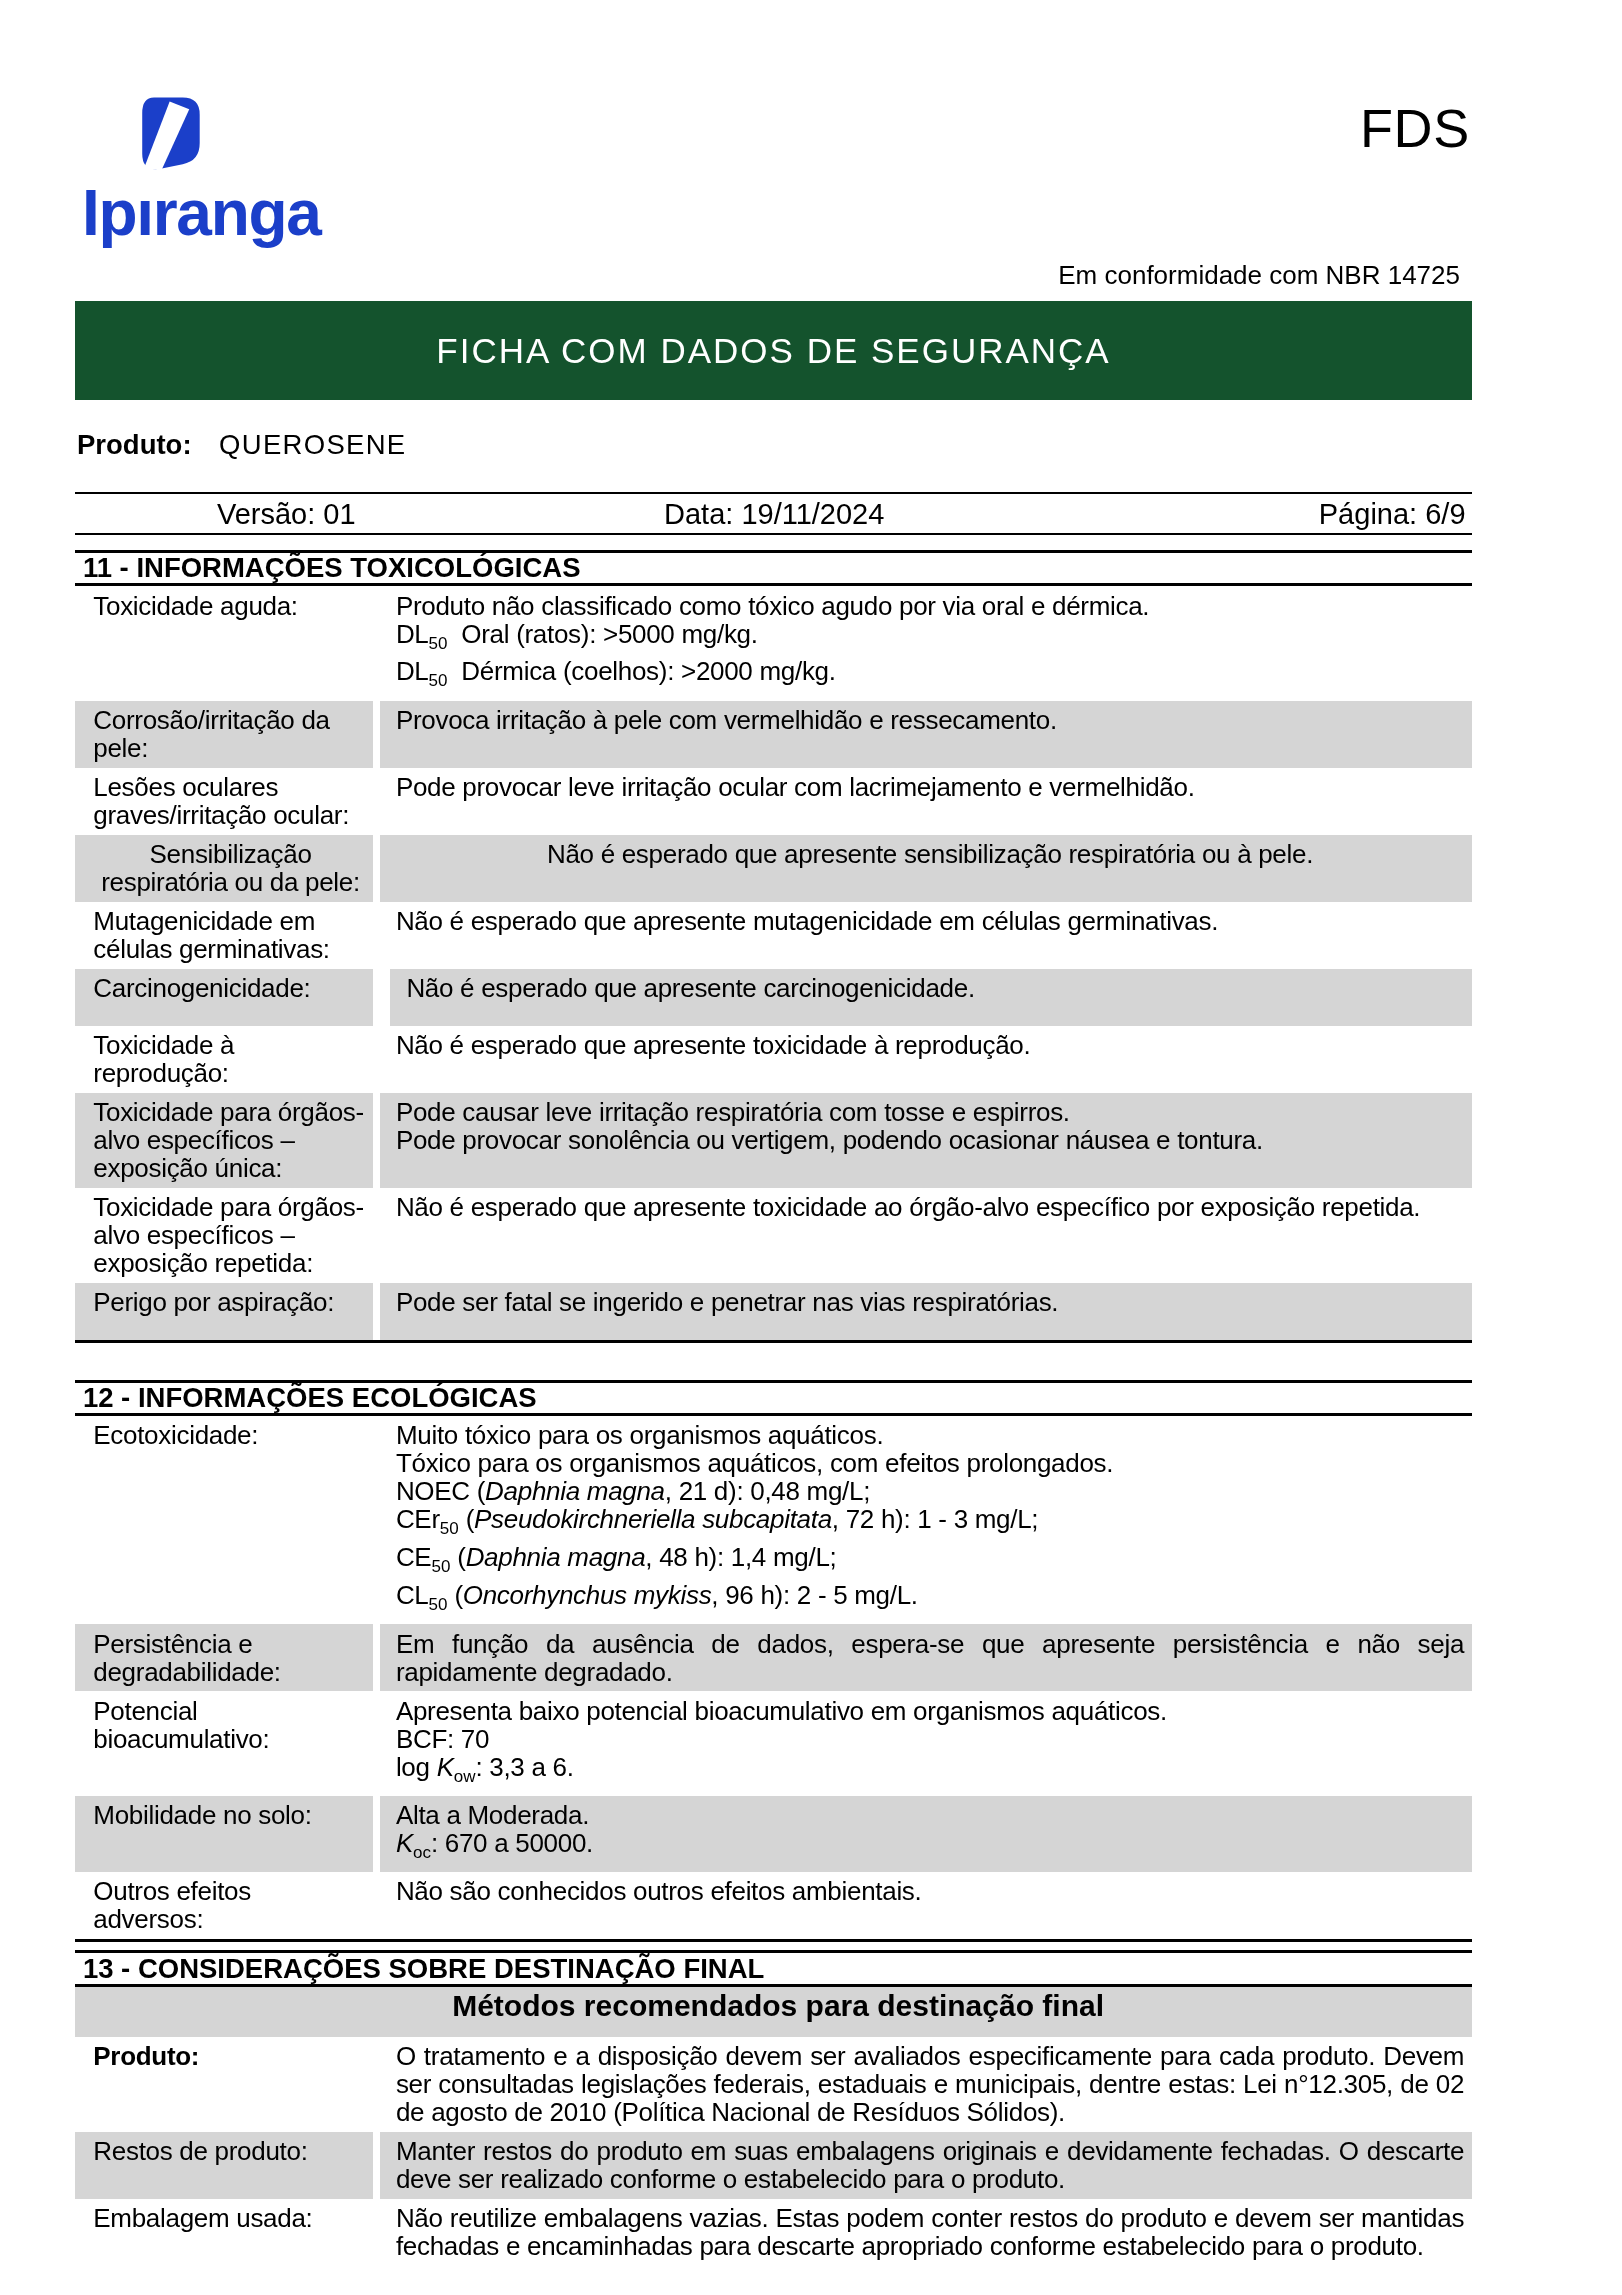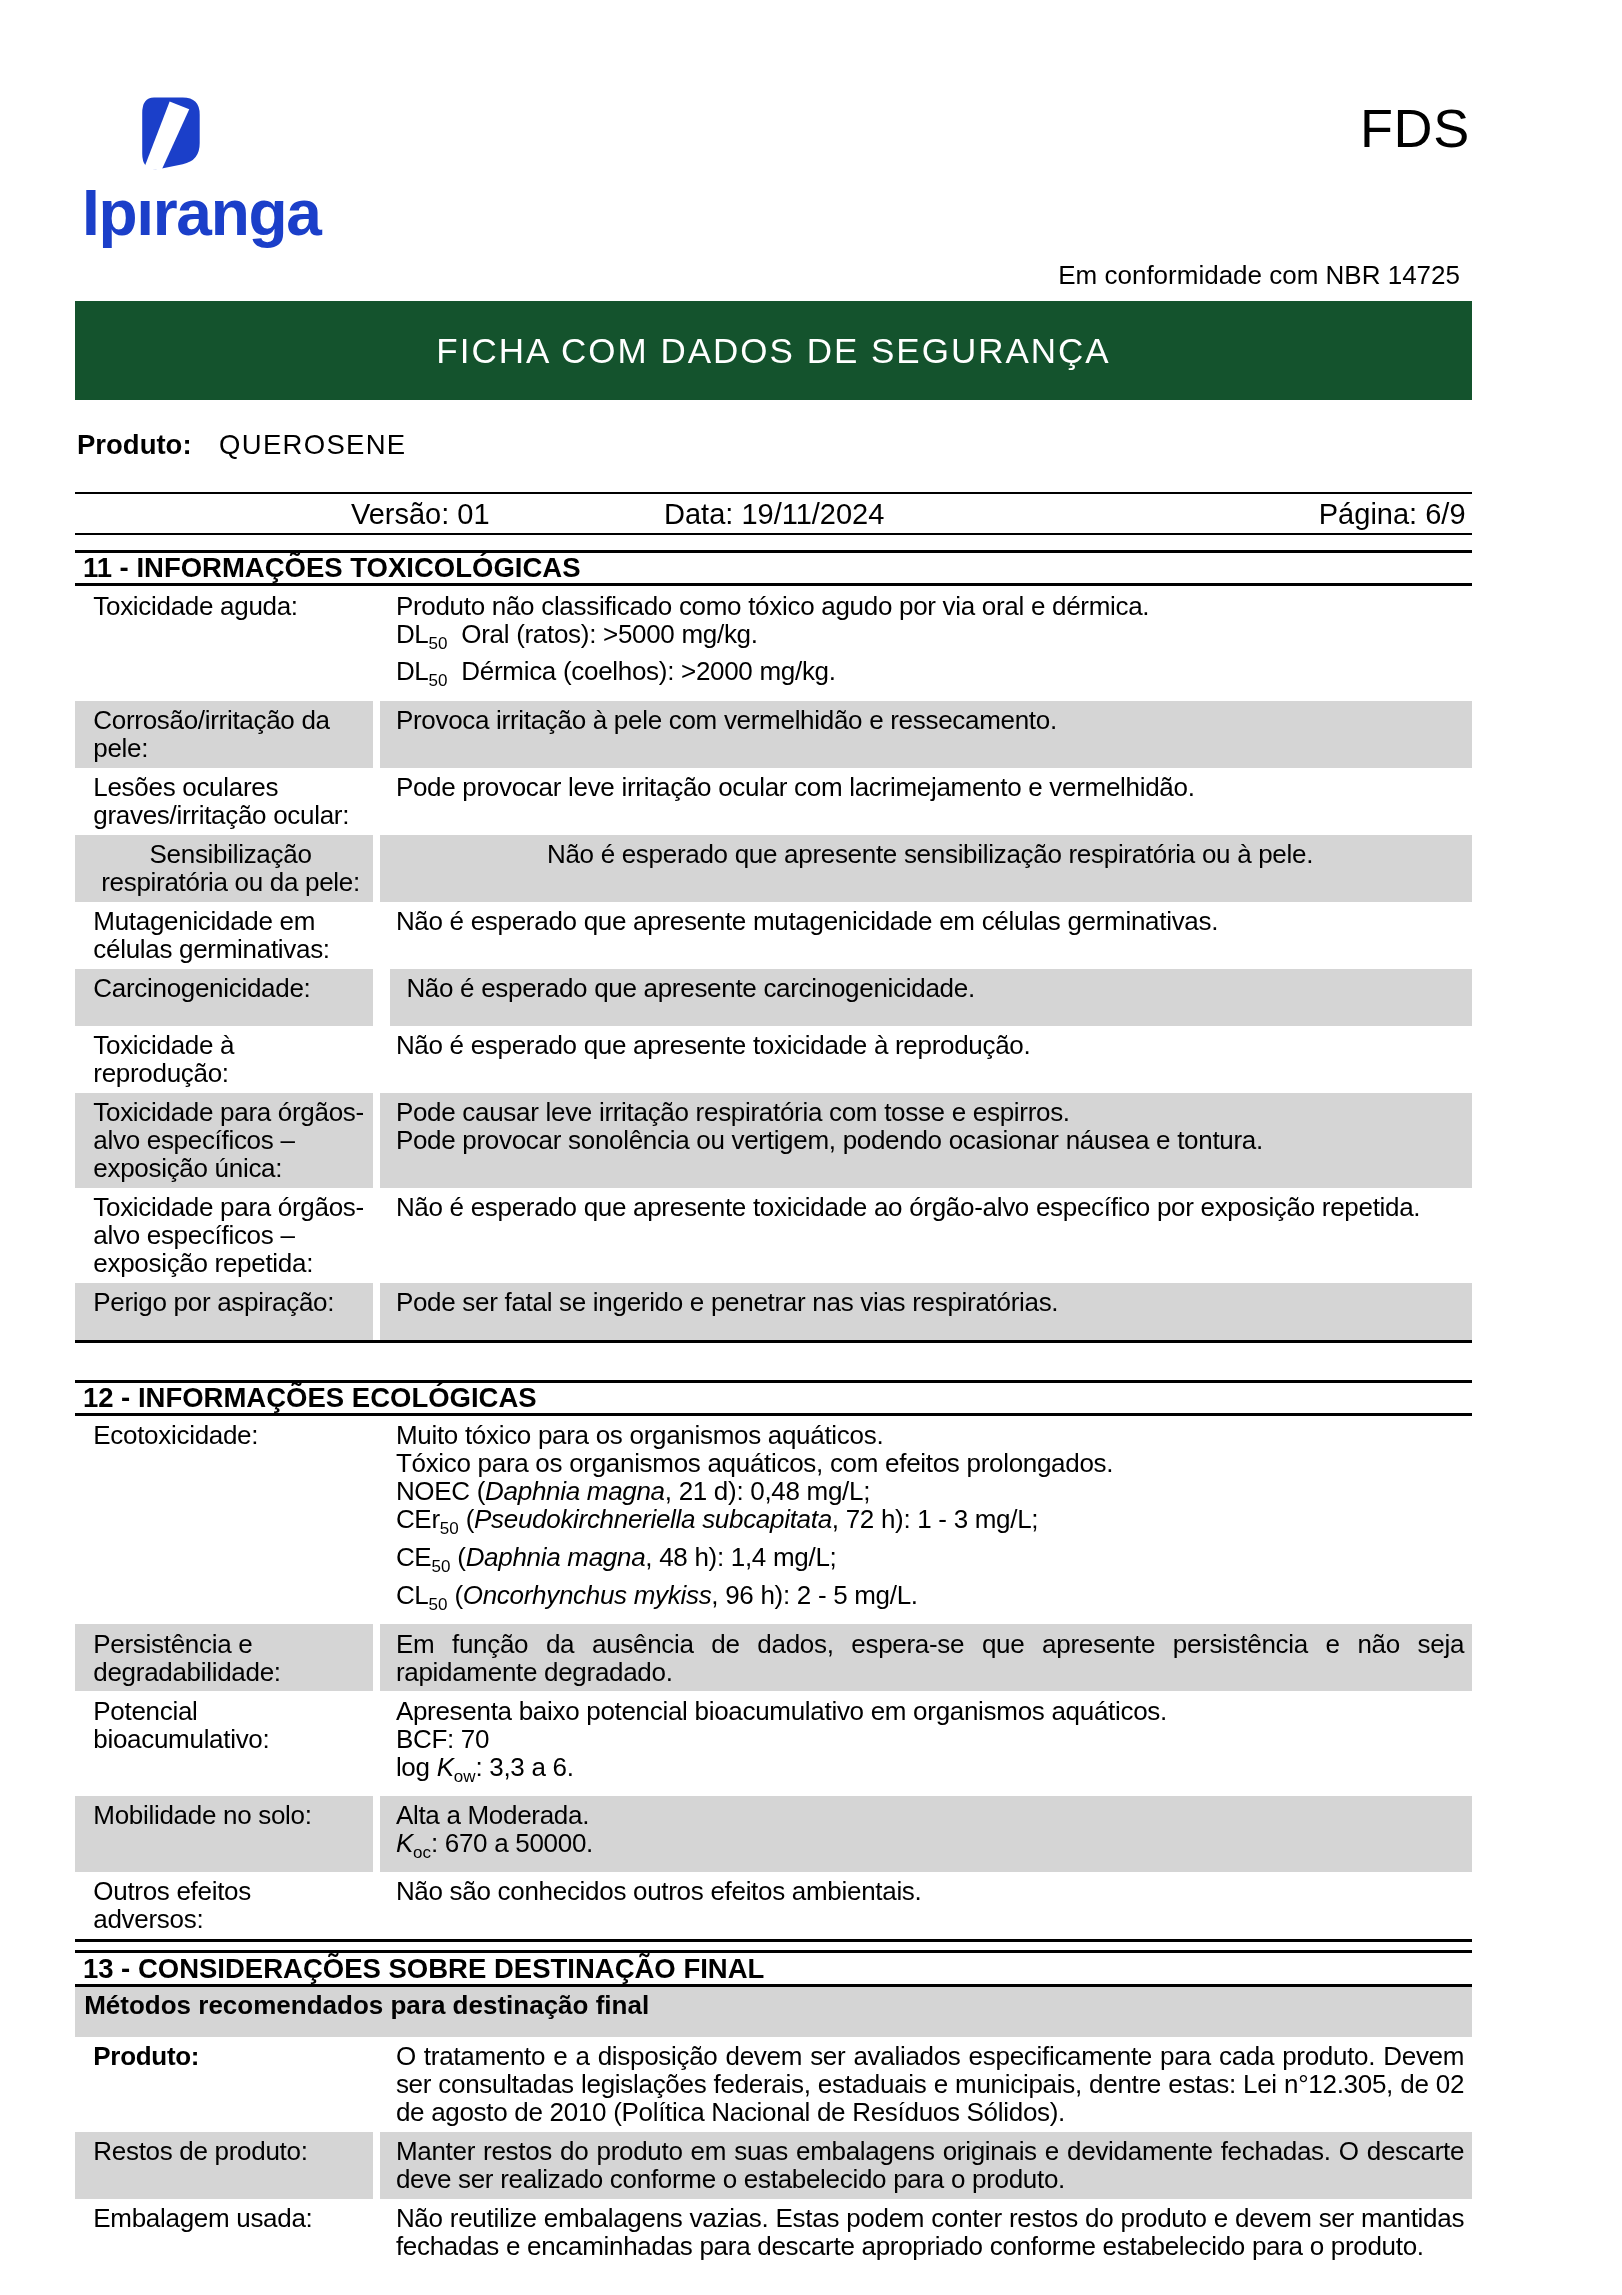--- a/index.html
+++ b/index.html
@@ -18,30 +18,30 @@
 
   #banner{height:99px;display:flex;align-items:center;justify-content:center;
           color:#fff;font-size:35px;letter-spacing:2px;font-weight:400;}
 
   #product-line{margin-top:26px;padding-left:2px;height:37px;font-size:27.5px;display:flex;align-items:center;}
   #product-line .lbl{font-weight:bold;}
   #product-line .val{margin-left:27.5px;letter-spacing:1.3px;}
 
   #meta-row{margin-top:29px;border-top:2.6px solid #000;border-bottom:2.6px solid #000;
             display:flex;font-size:29px;padding:4.6px 3.9px 4.6px 7.9px;line-height:30px;}
-  #meta-row .m-left{flex:1;text-align:right;}
+  #meta-row .m-left{flex:1;text-align:center;}
   #meta-row .m-center{flex:1.4;text-align:center;}
   #meta-row .m-right{flex:1;text-align:right;padding-right:2.6px;}
 
   
   .section{margin-top:0;}
   .section-header{border-top:3.9px solid #000;border-bottom:3.9px solid #000;
                   font-size:27.5px;font-weight:bold;line-height:29.4px;padding:0.7px 0 0.7px 7.9px;}
   .section-endline{border-top:3.9px solid #000;height:0;}
-  .subheader{padding:3.9px 0 0 9.2px;font-size:26px;font-weight:bold;height:46px;line-height:29px;}
+  .subheader{padding:3.9px 0 0 9.2px;font-size:30px;font-weight:bold;height:46px;line-height:29px;text-align:center;}
 
   .row{display:flex;gap:6.5px;}
   .cell{box-sizing:border-box;}
   .cell-label{width:298px;padding:5.2px 5.2px 5.2px 18.3px;font-size:26px;line-height:28px;letter-spacing:-0.3px;}
   .cell-value{flex:1;padding:5.2px 7.9px 5.2px 16.4px;font-size:26px;line-height:28px;letter-spacing:-0.3px;}
   .cell-value .line{min-height:28px;}
   .cell-value p{margin:0;text-align:justify;}
   .shade .cell{background:#d5d5d5;}
   .lbl-bold{font-weight:bold;}
 

